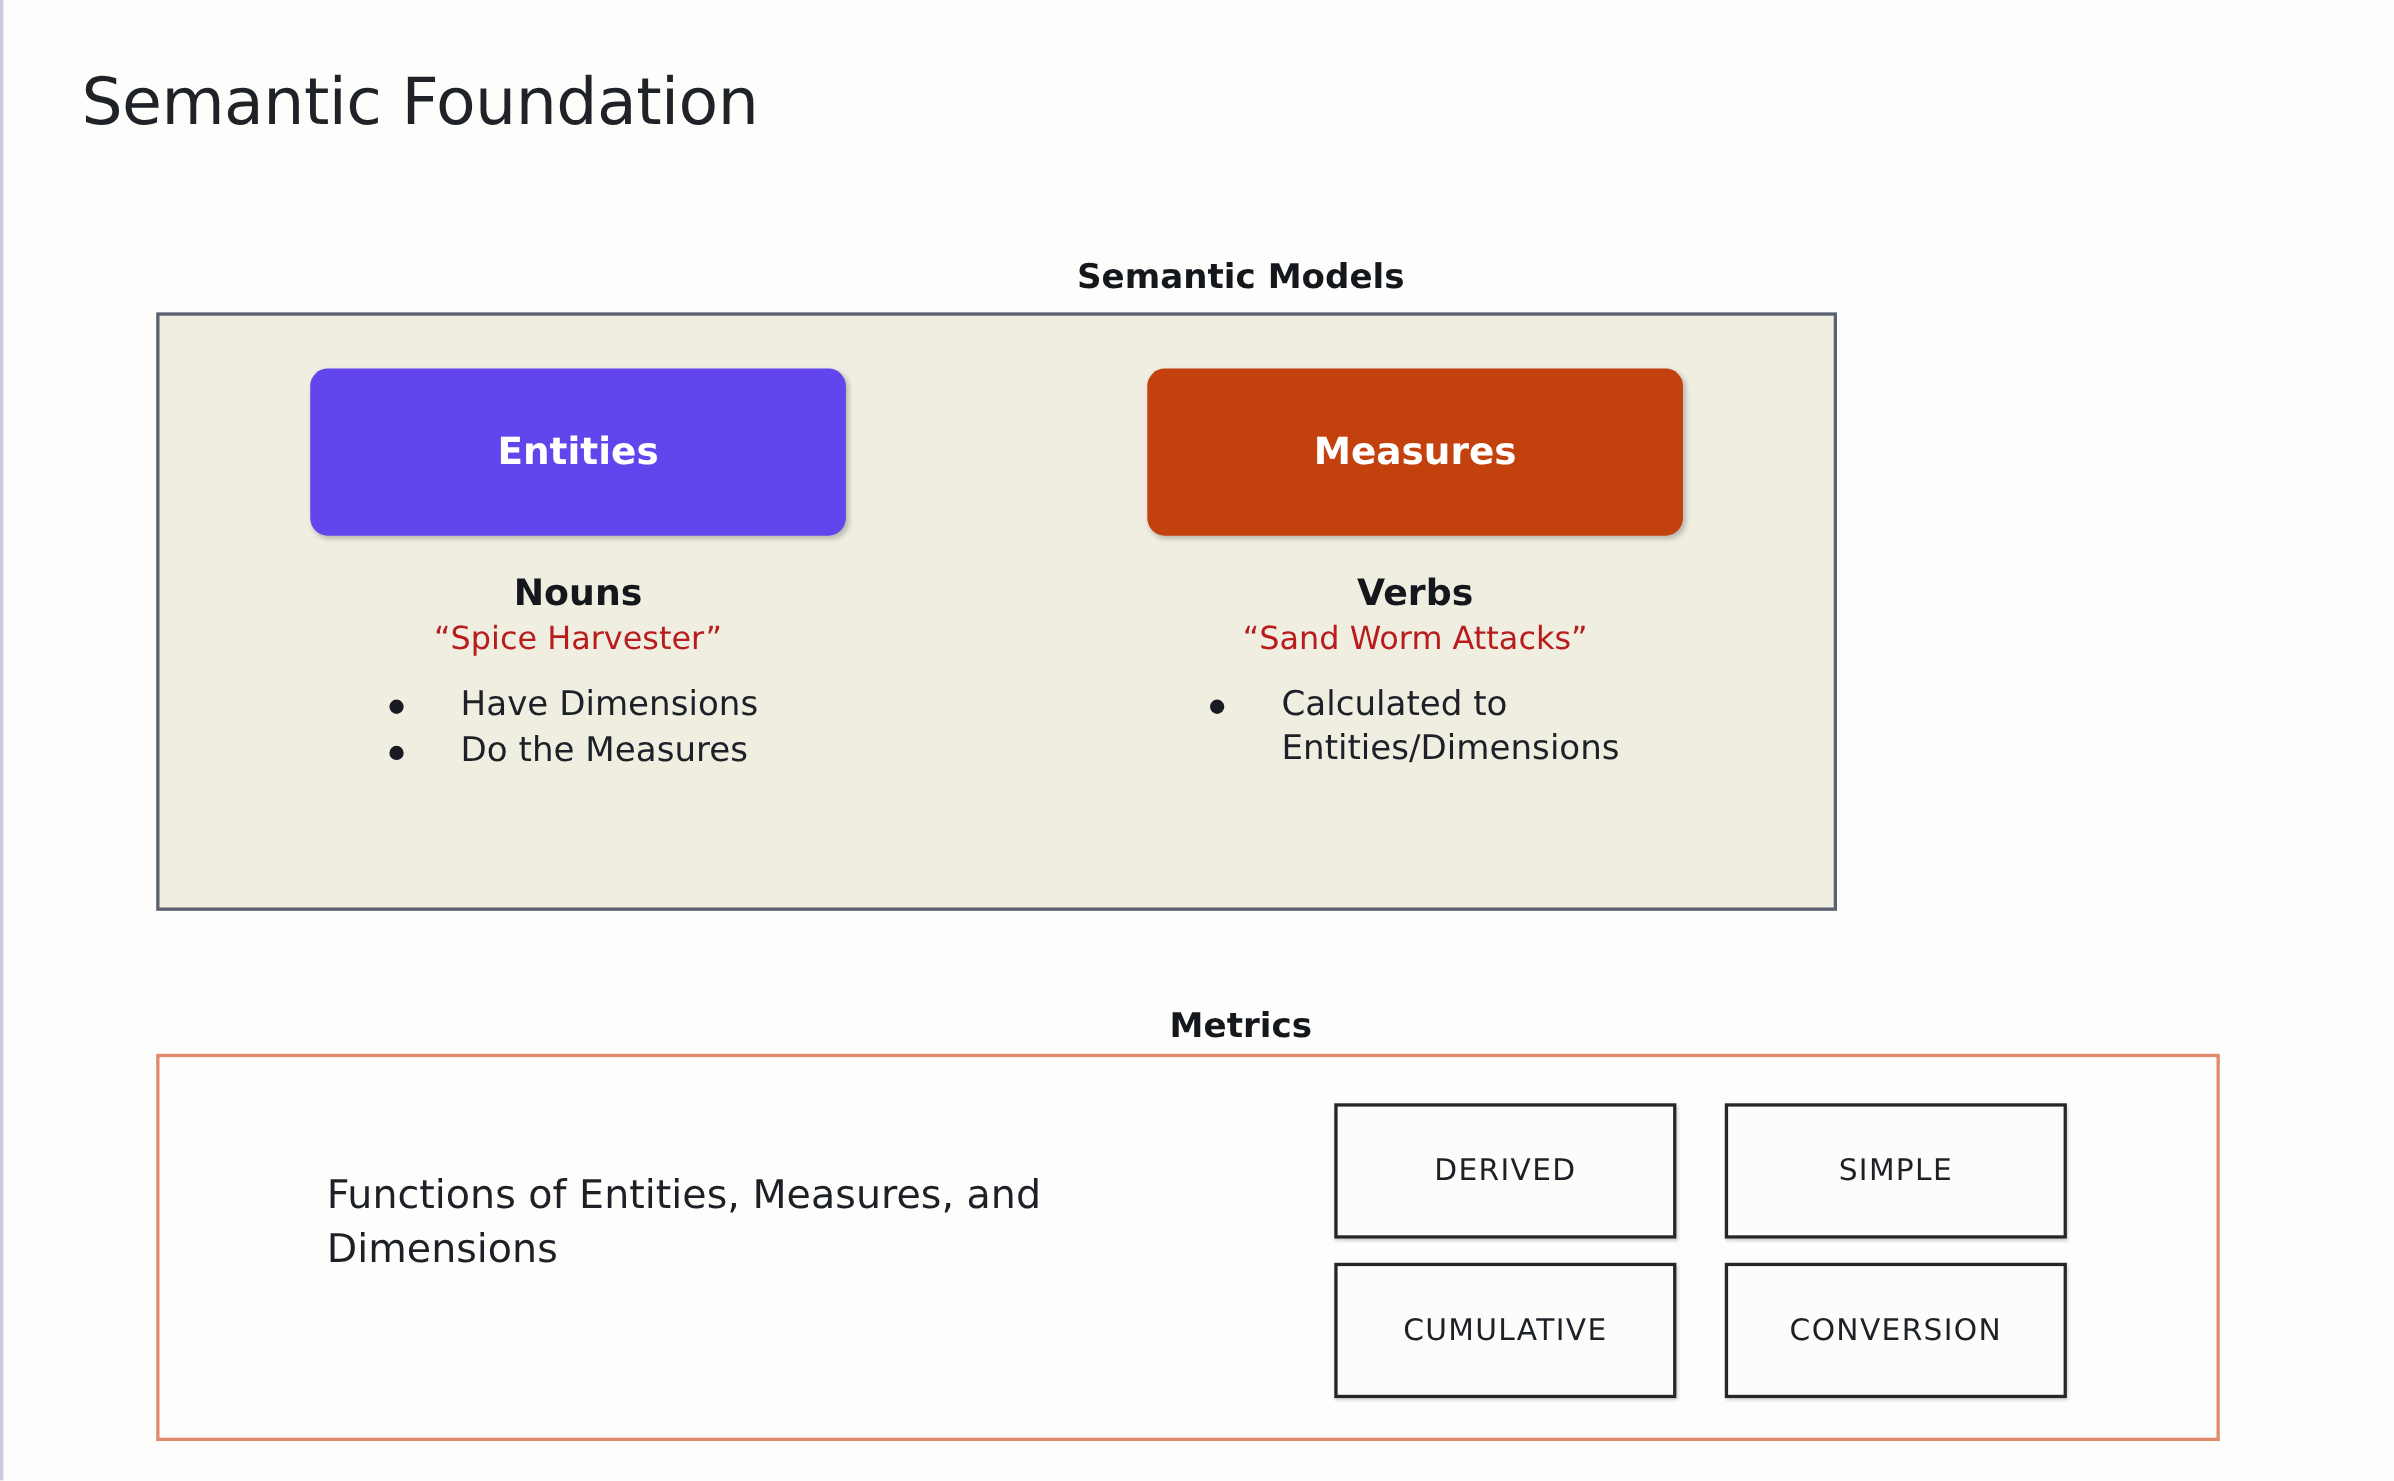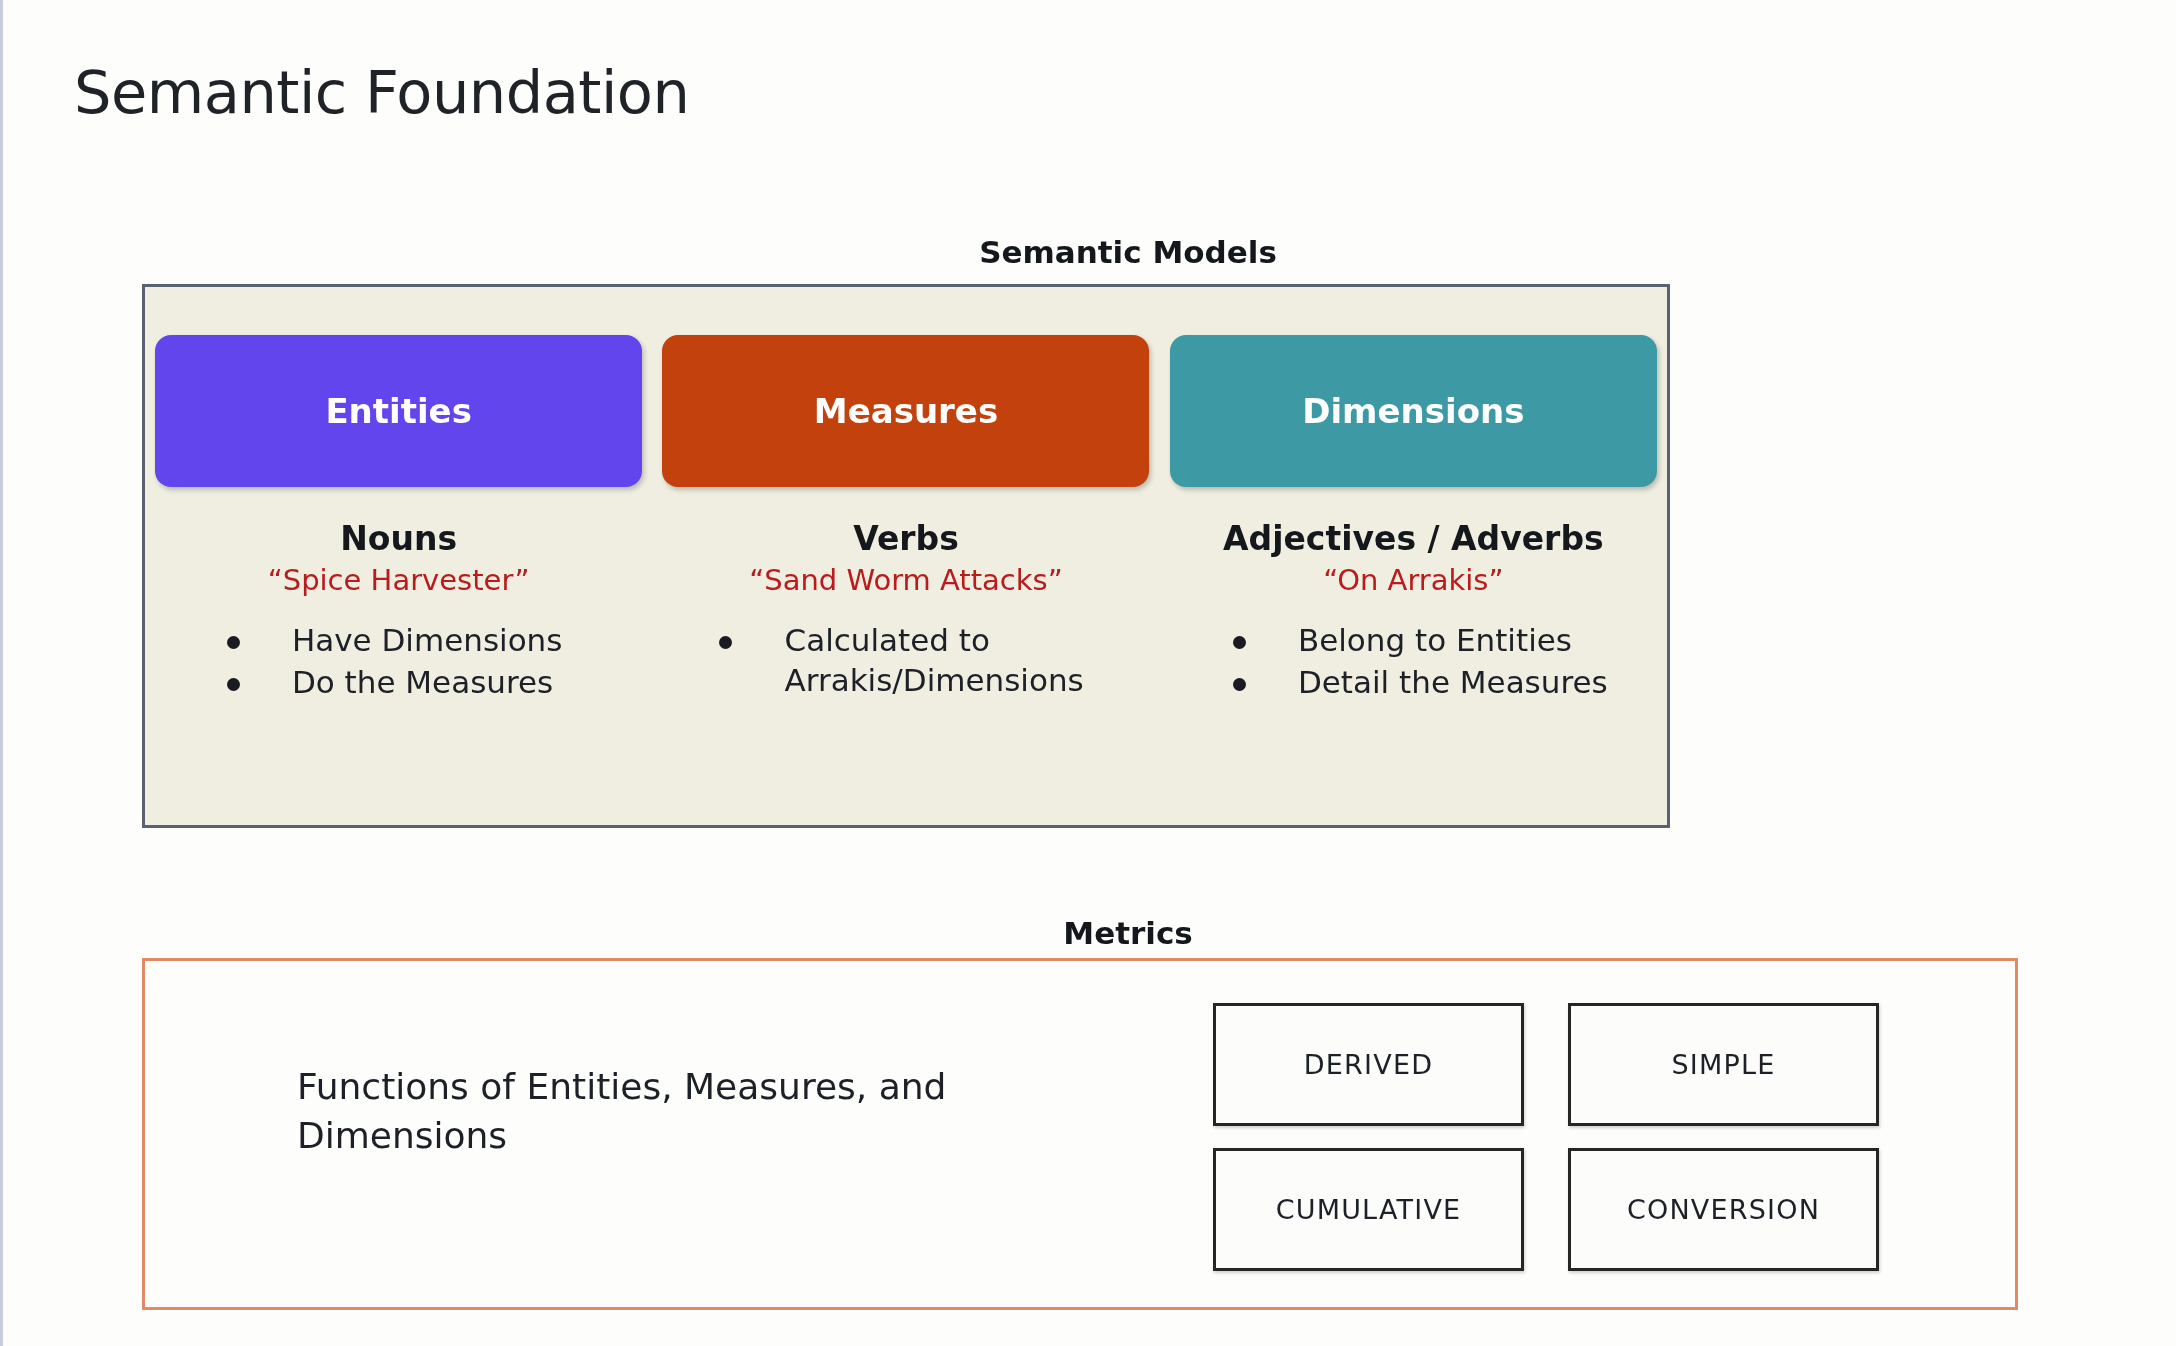--- a/index.html
+++ b/index.html
@@ -208,40 +208,25 @@
       </div>
     </div>
 
     <div class="sm-col col-1">
       <div class="pill">Measures</div>
       <div class="pos">Verbs</div>
       <div class="example">“Sand Worm Attacks”</div>
       <div class="bullets">
         <div class="bullet-row">
           <span class="bullet-dot"></span>
-          <span class="bullet-text" style="max-width:330px">Calculated to Arrakis/Dimensions</span>
+          <span class="bullet-text" style="max-width:330px">Calculated to Entities/Dimensions</span>
         </div>
       </div>
     </div>
 
-    <div class="sm-col col-2">
-      <div class="pill">Dimensions</div>
-      <div class="pos">Adjectives / Adverbs</div>
-      <div class="example">“On Arrakis”</div>
-      <div class="bullets">
-        <div class="bullet-row">
-          <span class="bullet-dot"></span>
-          <span class="bullet-text">Belong to Entities</span>
-        </div>
-        <div class="bullet-row">
-          <span class="bullet-dot"></span>
-          <span class="bullet-text">Detail the Measures</span>
-        </div>
-      </div>
-    </div>
 
   </div>
 </div>
 
 <div class="section-heading" id="mx-heading">Metrics</div>
 
 <div class="mx-panel">
   <div class="mx-desc">Functions of Entities, Measures, and Dimensions</div>
   <div class="mx-grid">
     <div class="mx-box">DERIVED</div>

